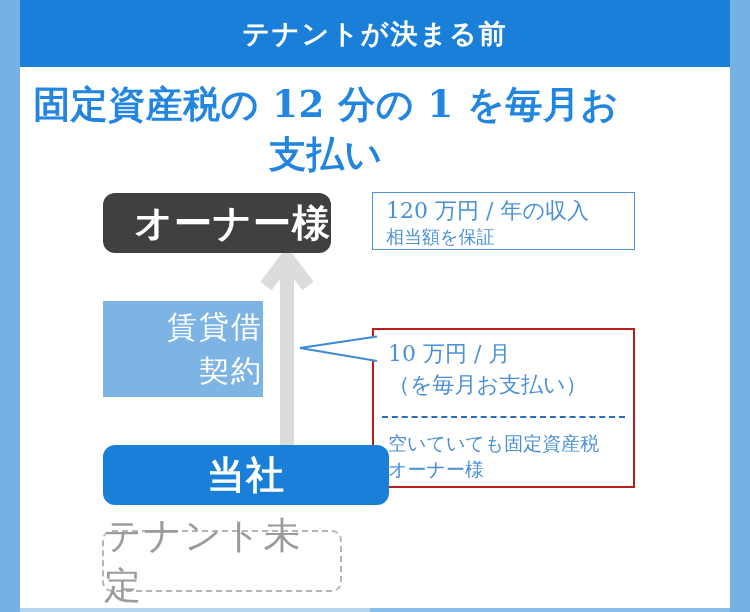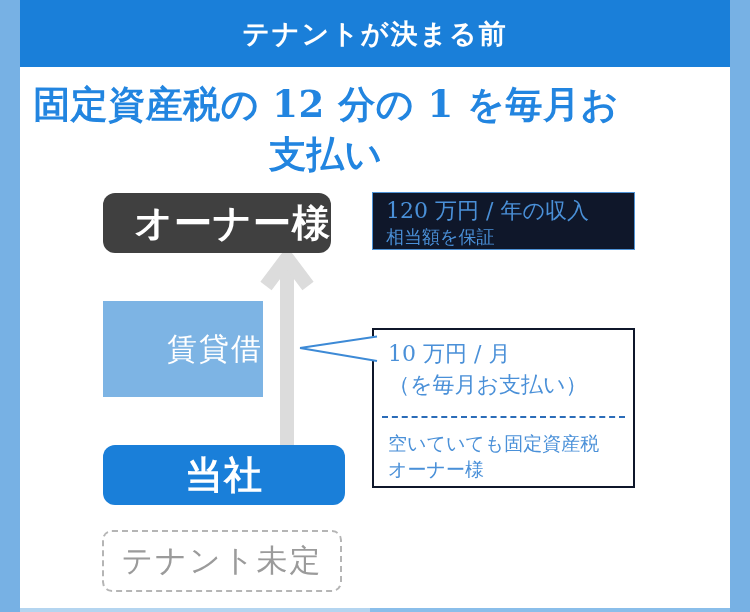--- a/index.html
+++ b/index.html
@@ -61,21 +61,21 @@
     color: #ffffff;
     font-size: 38px;
     font-weight: bold;
     letter-spacing: 1px;
   }
   .income-note {
     position: absolute;
     left: 372px; top: 192px;
     width: 248px; height: 52px;
     border: 1.5px solid #4f93d6;
-    background: #0f172a;
+    background: #ffffff;
     padding: 4px 0 0 13px;
     display: flex; flex-direction: column; justify-content: center;
   }
   .income-note .line1 { color: #4a90d8; font-size: 22px; line-height: 28px; }
   .income-note .line2 { color: #4a90d8; font-size: 18px; line-height: 24px; }
   .lease-box {
     position: absolute;
     left: 103px; top: 301px;
     width: 160px; height: 96px;
     background: #7db4e4;
@@ -84,21 +84,21 @@
   .lease-box div {
     color: #ffffff;
     font-size: 30px;
     line-height: 44px;
     letter-spacing: 2px;
   }
   .payment-callout {
     position: absolute;
     left: 372px; top: 328px;
     width: 259px; height: 156px;
-    border: 2px solid #0f172a;
+    border: 2px solid #b91c1c;
     background: #ffffff;
   }
   .payment-callout .top-section {
     padding: 8px 0 0 14px;
   }
   .payment-callout .top-section div {
     color: #4a90d8;
     font-size: 22px;
     line-height: 31px;
   }
@@ -111,36 +111,36 @@
     padding-left: 14px;
   }
   .payment-callout .bottom-section div {
     color: #4a90d8;
     font-size: 19px;
     line-height: 26px;
   }
   .company-box {
     position: absolute;
     left: 103px; top: 445px;
-    width: 242px; height: 60px;
+    width: 286px; height: 60px;
     background: #1a7fd9;
     border-radius: 12px;
     display: flex; align-items: center; justify-content: center;
   }
   .tenant-box {
     position: absolute;
     left: 102px; top: 530px;
     width: 236px; height: 58px;
     border: 2px dashed #b5b5b5;
     border-radius: 10px;
     display: flex; align-items: center; justify-content: center;
   }
   .tenant-box span {
     color: #9b9b9b;
-    font-size: 31px;
+    font-size: 37px;
     letter-spacing: 2px;
   }
   .bottom-strip-left {
     position: absolute;
     left: 20px; top: 608px;
     width: 350px; height: 4px;
     background: #b4d5f0;
   }
   .bottom-strip-right {
     position: absolute;
@@ -171,20 +171,21 @@
     <span>オーナー様</span>
   </div>
 
   <div class="income-note">
     <div class="line1">120 万円 / 年の収入</div>
     <div class="line2">相当額を保証</div>
   </div>
 
   <div class="lease-box">
     <div>賃貸借</div>
+    <div>契約</div>
   </div>
 
   <div class="payment-callout">
     <div class="top-section">
       <div>10 万円 / 月</div>
       <div>（を毎月お支払い）</div>
     </div>
     <div class="divider"></div>
     <div class="bottom-section">
       <div>空いていても固定資産税</div>

